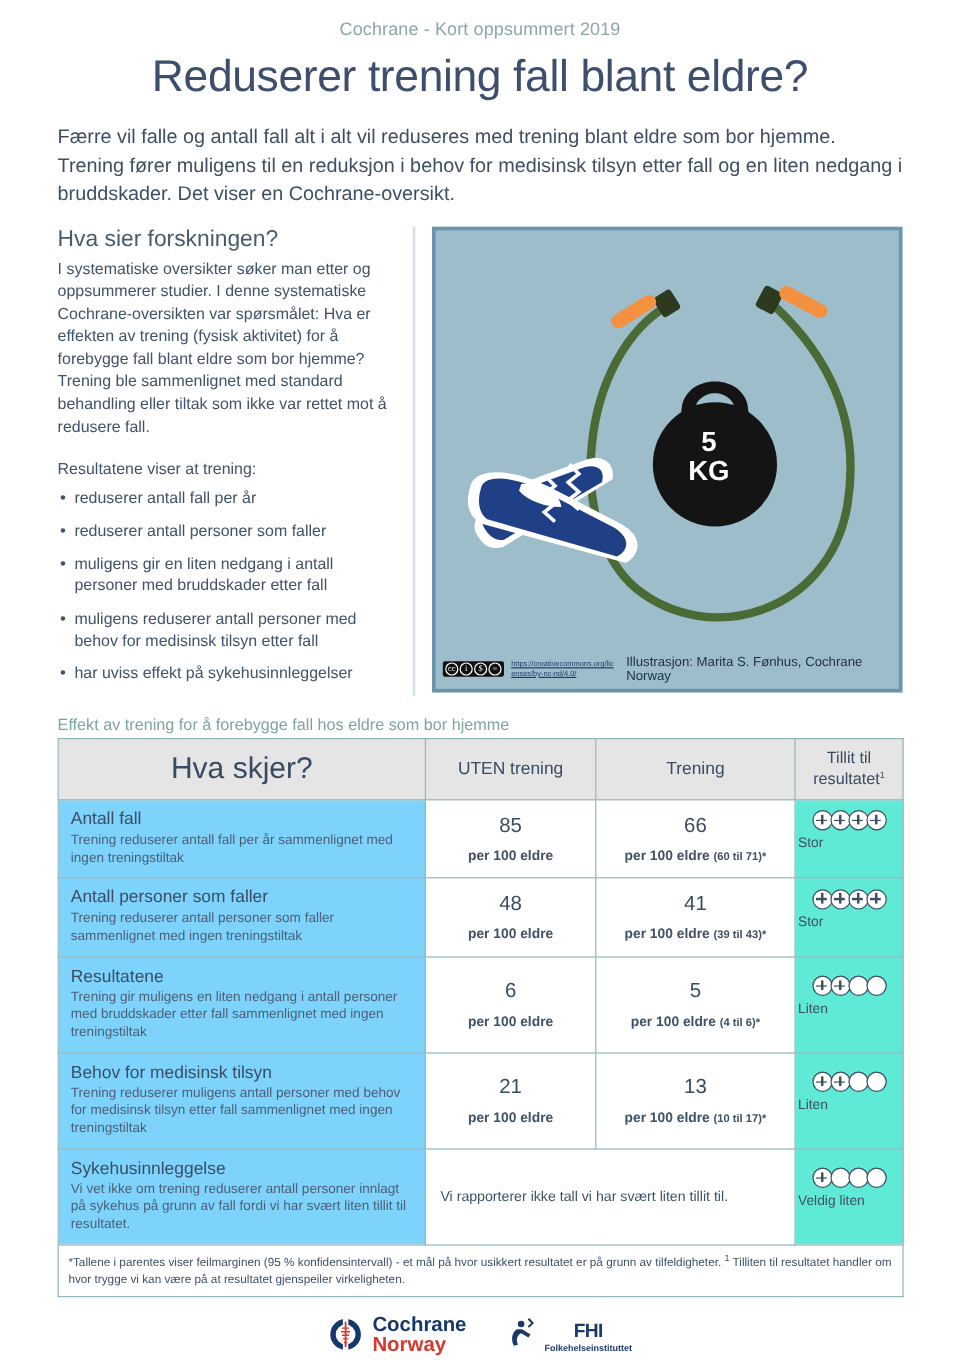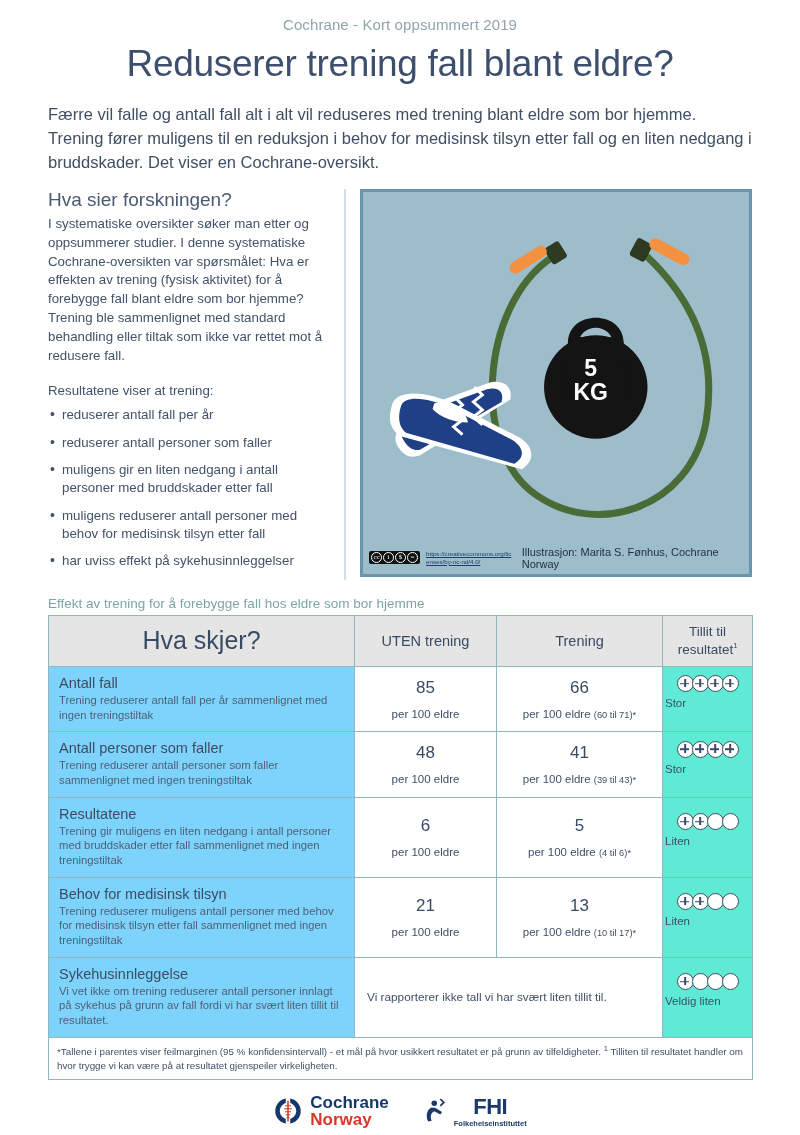--- a/index.html
+++ b/index.html
@@ -216,20 +216,21 @@
   td.num .big {
     font-size: 17px;
     color: #394a63;
     display: block;
     margin-bottom: 10px;
   }
   td.num .unit {
     font-size: 11.5px;
     color: #3f5068;
     display: block;
+    font-weight: bold;
   }
   td.num .ci {
     font-size: 9.3px;
     color: #3f5068;
   }
 
   td.note {
     background: #fff;
     font-size: 11.8px;
     color: #3f5068;
@@ -290,21 +291,21 @@
     gap: 34px;
     margin-top: 14px;
   }
   .logo-coch { display: flex; align-items: center; gap: 7px; }
   .coch-words { line-height: 1.0; }
   .coch-1 { font-size: 17px; font-weight: bold; color: #15386c; }
   .coch-2 { font-size: 17px; font-weight: bold; color: #d8372a; }
 
   .logo-fhi { display: flex; align-items: flex-end; gap: 5px; }
   .fhi-words { line-height: 1.0; text-align: center; }
-  .fhi-1 { font-size: 22px; font-weight: bold; color: #1b3a6b; letter-spacing: -0.5px; }
+  .fhi-1 { font-size: 16px; font-weight: bold; color: #1b3a6b; letter-spacing: -0.5px; }
   .fhi-2 { font-size: 7.5px; font-weight: bold; color: #1b3a6b; margin-top: 2px; }
 </style>
 </head>
 <body>
 
 <div class="poster">
 
   <div class="eyebrow">Cochrane - Kort oppsummert 2019</div>
   <h1 class="headline">Reduserer trening fall blant eldre?</h1>
   <p class="lede">Færre vil falle og antall fall alt i alt vil reduseres med trening blant eldre som bor hjemme. Trening fører muligens til en reduksjon i behov for medisinsk tilsyn etter fall og en liten nedgang i bruddskader. Det viser en Cochrane-oversikt.</p>

